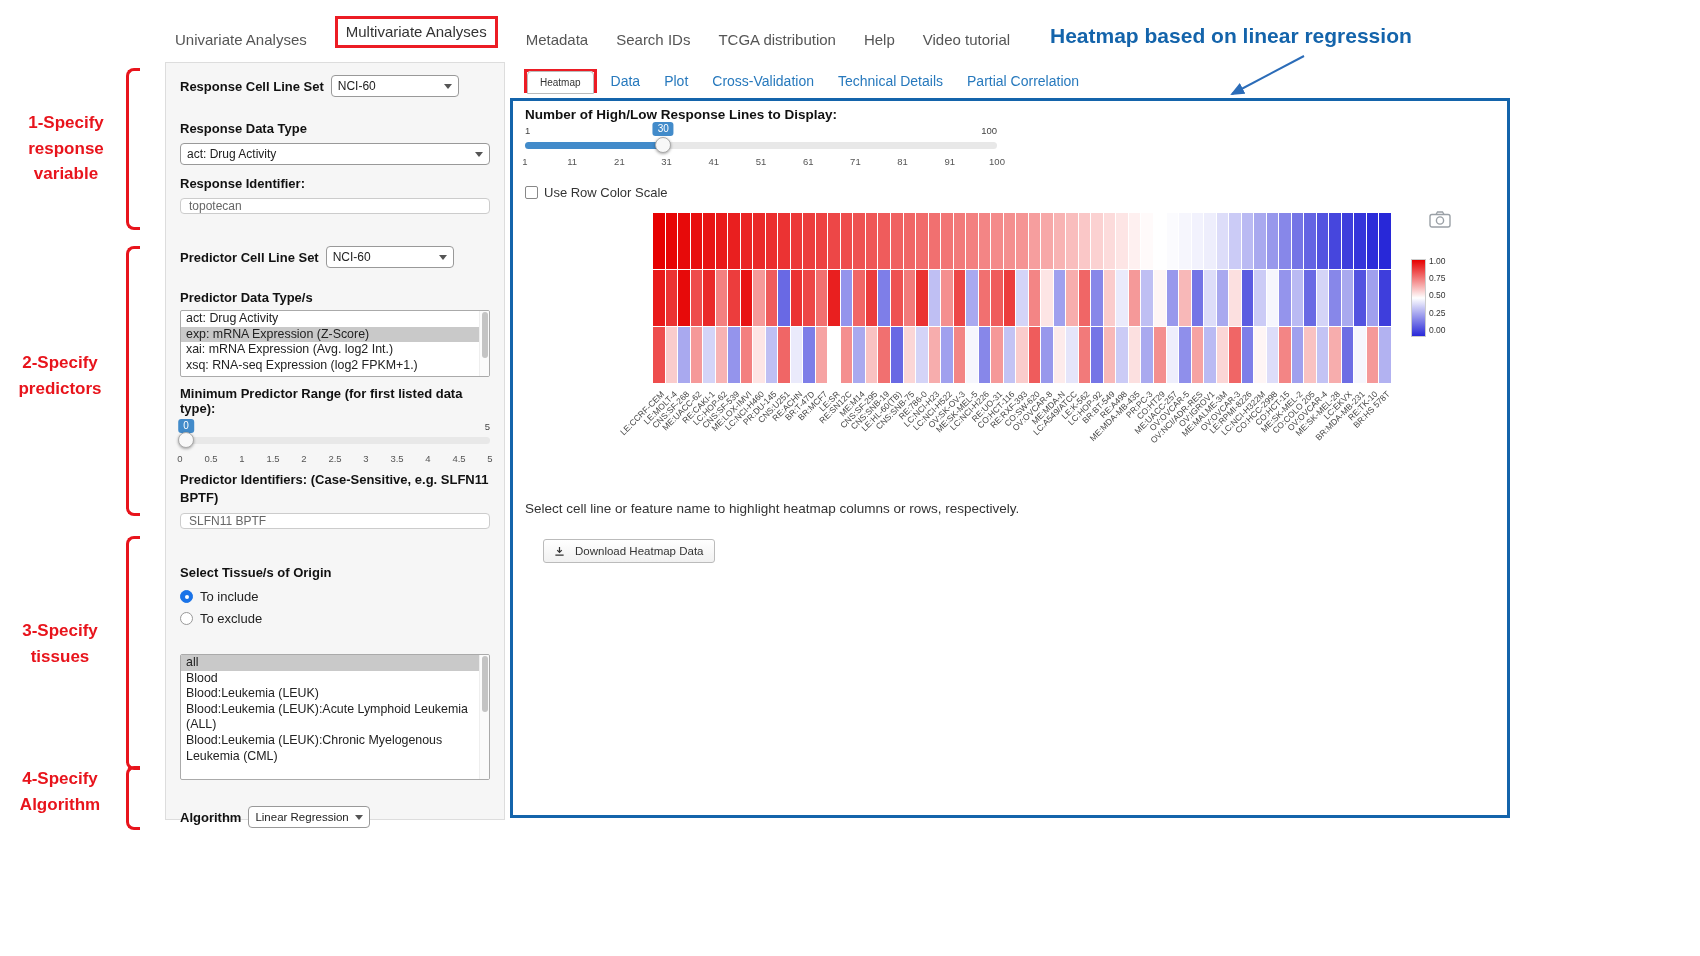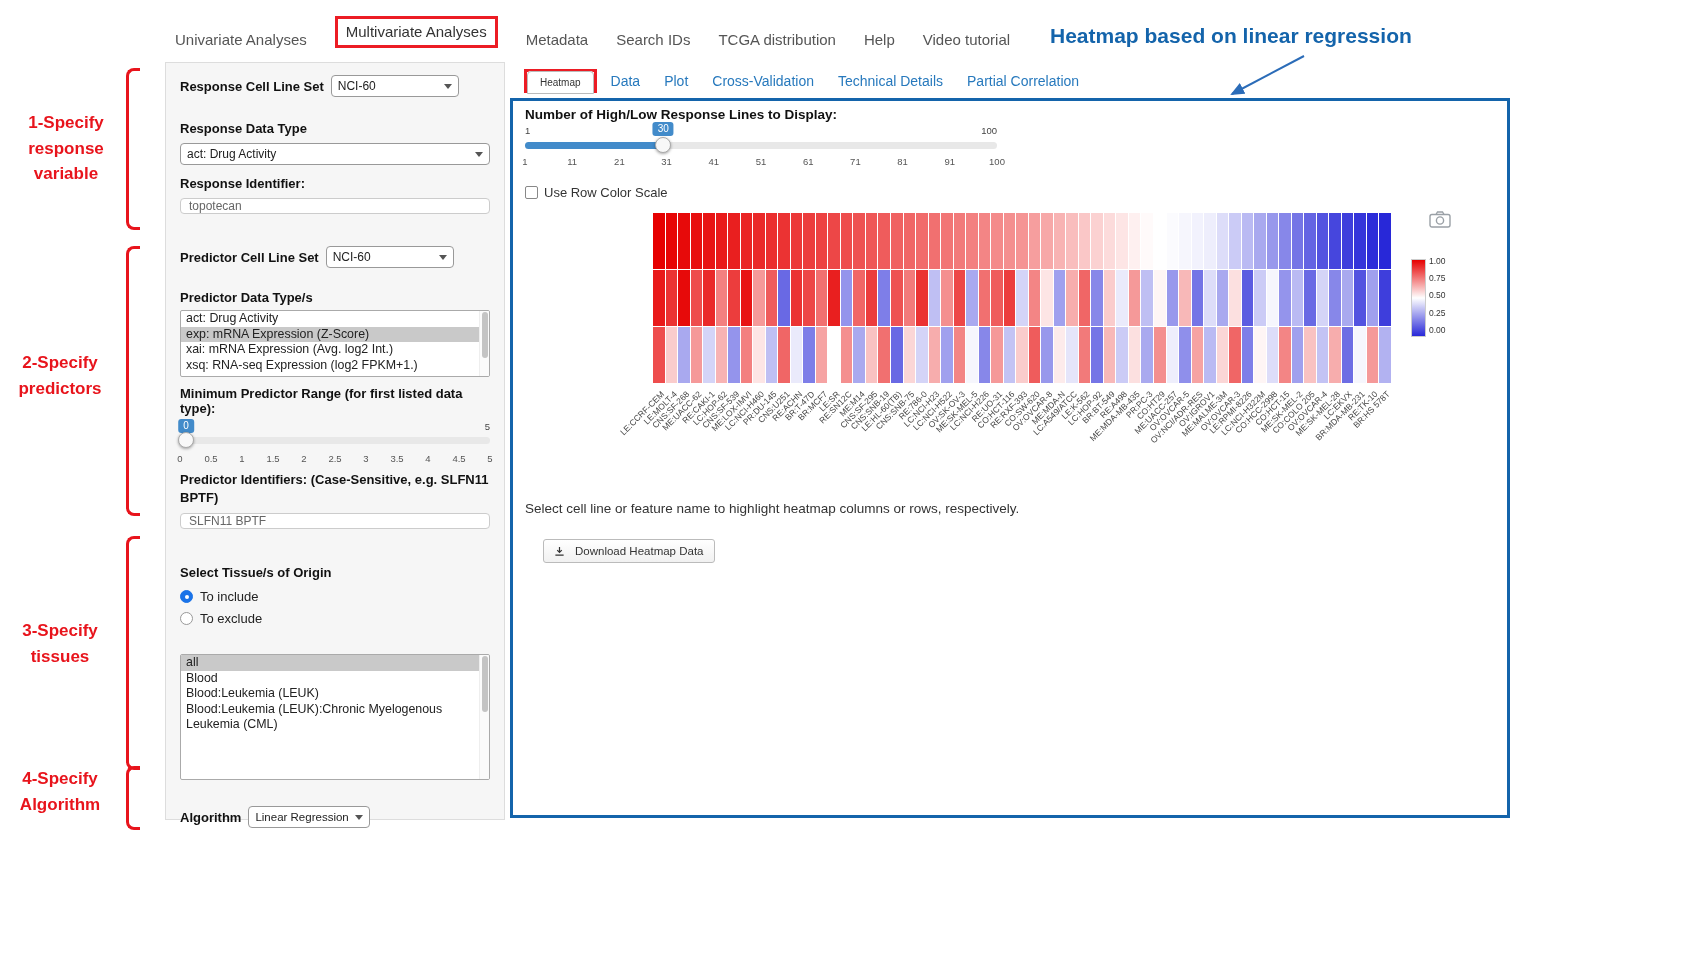--- a/index.html
+++ b/index.html
@@ -205,20 +205,21 @@
   </div>
   <div class="inline-row" style="margin-bottom:28px;">
     <span class="radio"></span>
     <span style="font-size:13px;">To exclude</span>
   </div>
 
   <div class="listbox" id="tissue-listbox" style="height:124px;margin-bottom:26px;">
       <div class="opt selected">all</div>
       <div class="opt">Blood</div>
       <div class="opt">Blood:Leukemia (LEUK)</div>
+      <div class="opt">Blood:Leukemia (LEUK):Acute Lymphoid Leukemia (ALL)</div>
       <div class="opt">Blood:Leukemia (LEUK):Chronic Myelogenous Leukemia (CML)</div>
       <div class="sb">
         <div class="thumb" style="height: 45%;"></div>
       </div>
     </div>
 
   <div class="inline-row">
     <span class="flabel">Algorithm</span>
     <div class="fselect" style="width:122px;flex:none;font-size:11.5px;">
       <span>Linear Regression</span>

